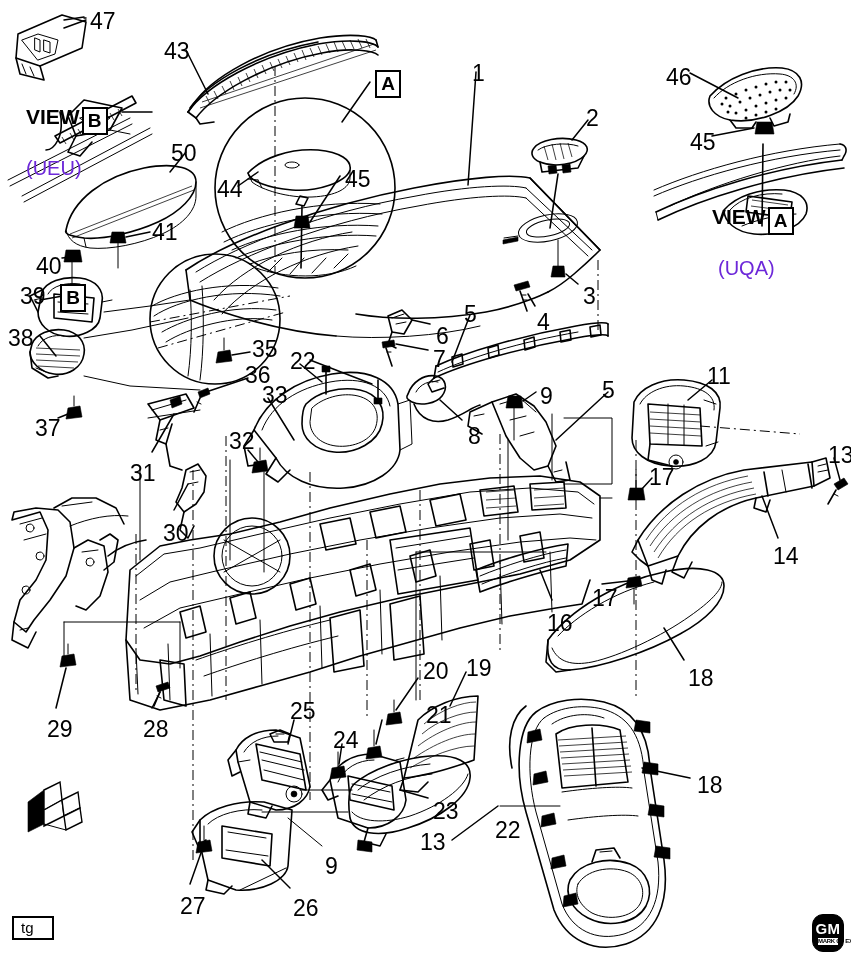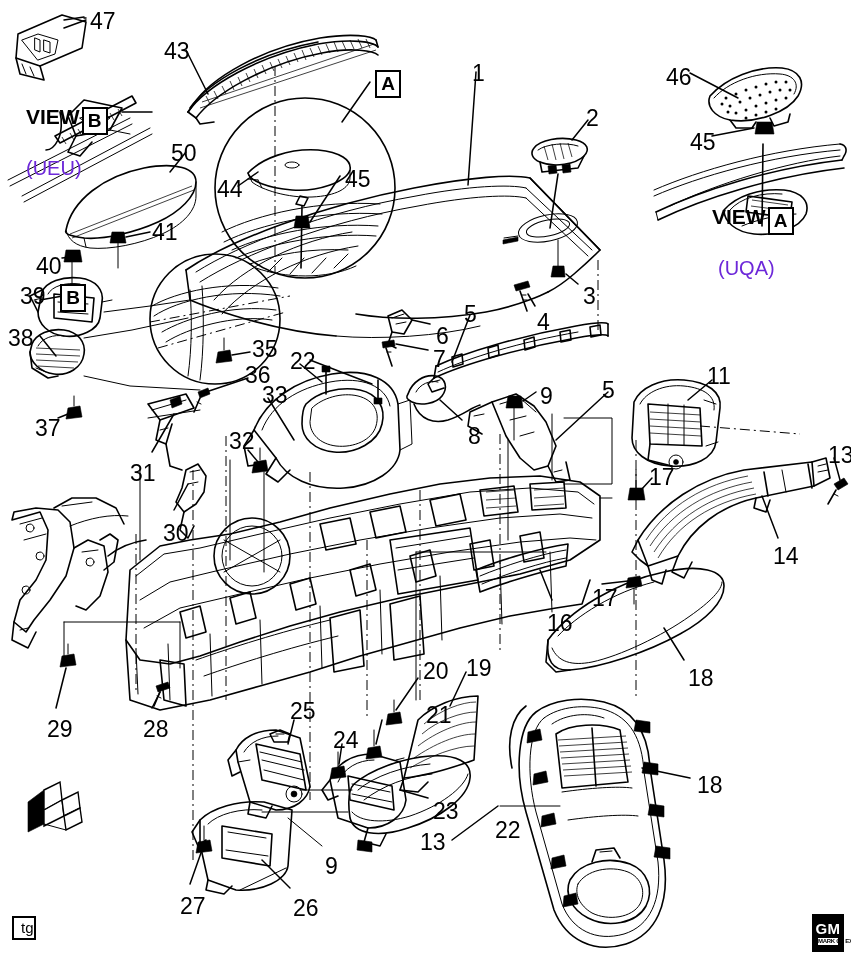--- a/index.html
+++ b/index.html
@@ -55,21 +55,21 @@
     display:inline-block;
     text-align:center;
     min-width:14px;
   }
   .boxltr.inline{position:static;display:inline-block;vertical-align:-3px;margin-left:2px;}
   
   .tgbox{
     position:absolute;
     border:2px solid #000;
     font-size:15px;
-    padding:1px 0 2px 7px;
+    padding:1px 18px 2px 7px;
     background:#fff;
     color:#000;
     font-weight:400;
   }
   
   .gmlogo{
     position:absolute;
     width:30px;height:36px;
     background:#000;
     border:1px solid #000;
@@ -918,18 +918,18 @@
       <div class="num" style="left: 345px; top: 168px;">45</div>
       <div class="num" style="left: 666px; top: 66px;">46</div>
       <div class="num" style="left: 90px; top: 10px;">47</div>
       <div class="num" style="left: 325px; top: 855px;">9</div>
       <div class="num" style="left: 420px; top: 831px;">13</div>
       <div class="num" style="left: 690px; top: 131px;">45</div>
     </div>
 
   <div class="tgbox" style="left:12px;top:916px;">tg</div>
 
-  <div class="gmlogo" style="left:812px;top:914px;">
+  <div class="gmlogo" style="left:812px;top:914px;border-radius:11px;">
     <div class="gm-t">GM</div>
     <div class="gm-b">MARK&nbsp;OF&nbsp;EXC</div>
   </div>
 
 </div>
 
 </body></html>

